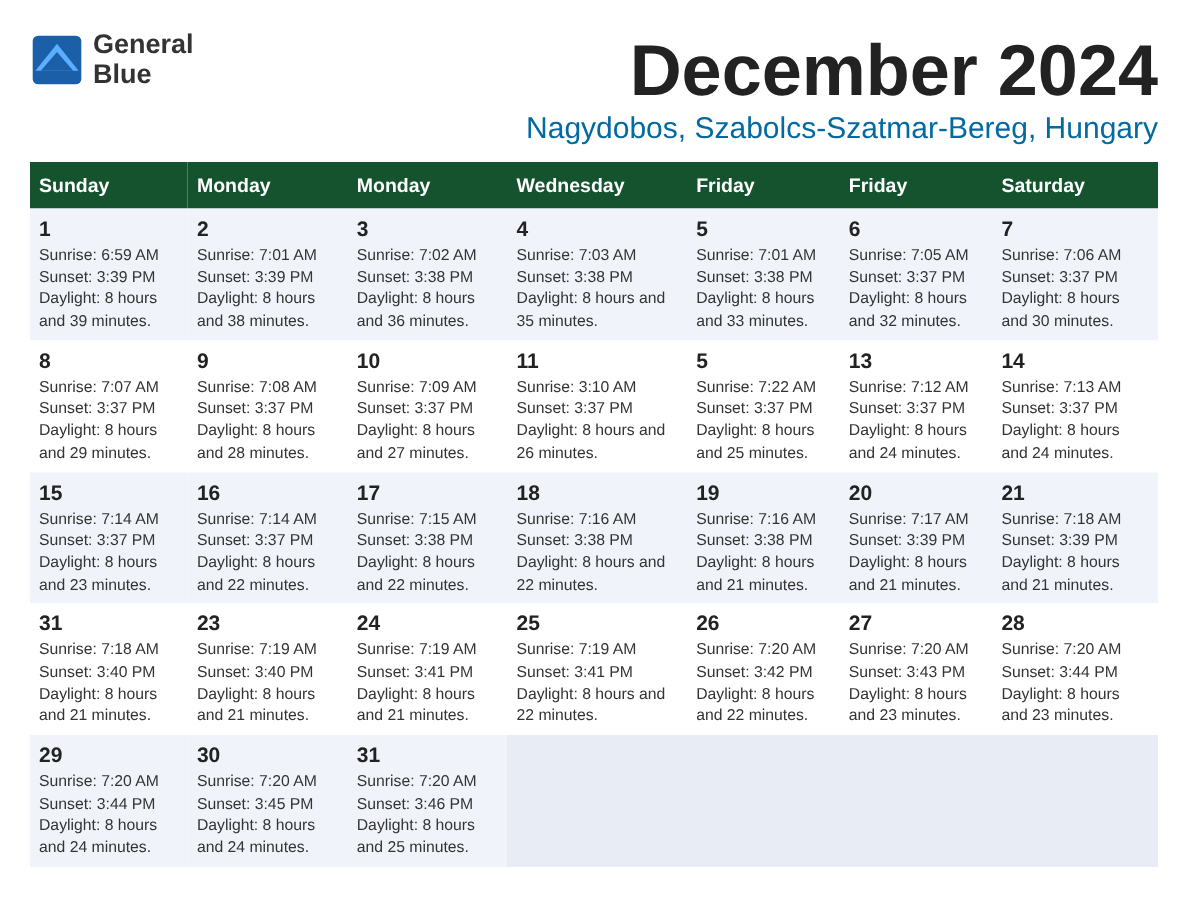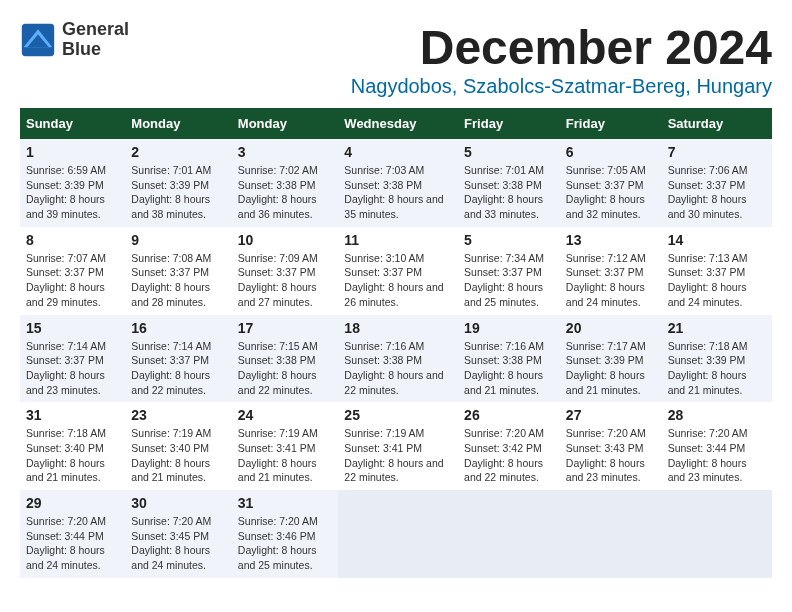--- a/index.html
+++ b/index.html
@@ -213,21 +213,21 @@
           <span class="day-num">11</span>
           <div class="day-info">
             <span>Sunrise: 3:10 AM</span><br>
             <span>Sunset: 3:37 PM</span><br>
             <span>Daylight: 8 hours and 26 minutes.</span>
           </div>
         </td>
           <td>
           <span class="day-num">5</span>
           <div class="day-info">
-            <span>Sunrise: 7:34 AM</span><br>
+            <span>Sunrise: 7:22 AM</span><br>
             <span>Sunset: 3:37 PM</span><br>
             <span>Daylight: 8 hours and 25 minutes.</span>
           </div>
         </td>
           <td>
           <span class="day-num">13</span>
           <div class="day-info">
             <span>Sunrise: 7:12 AM</span><br>
             <span>Sunset: 3:37 PM</span><br>
             <span>Daylight: 8 hours and 24 minutes.</span>

